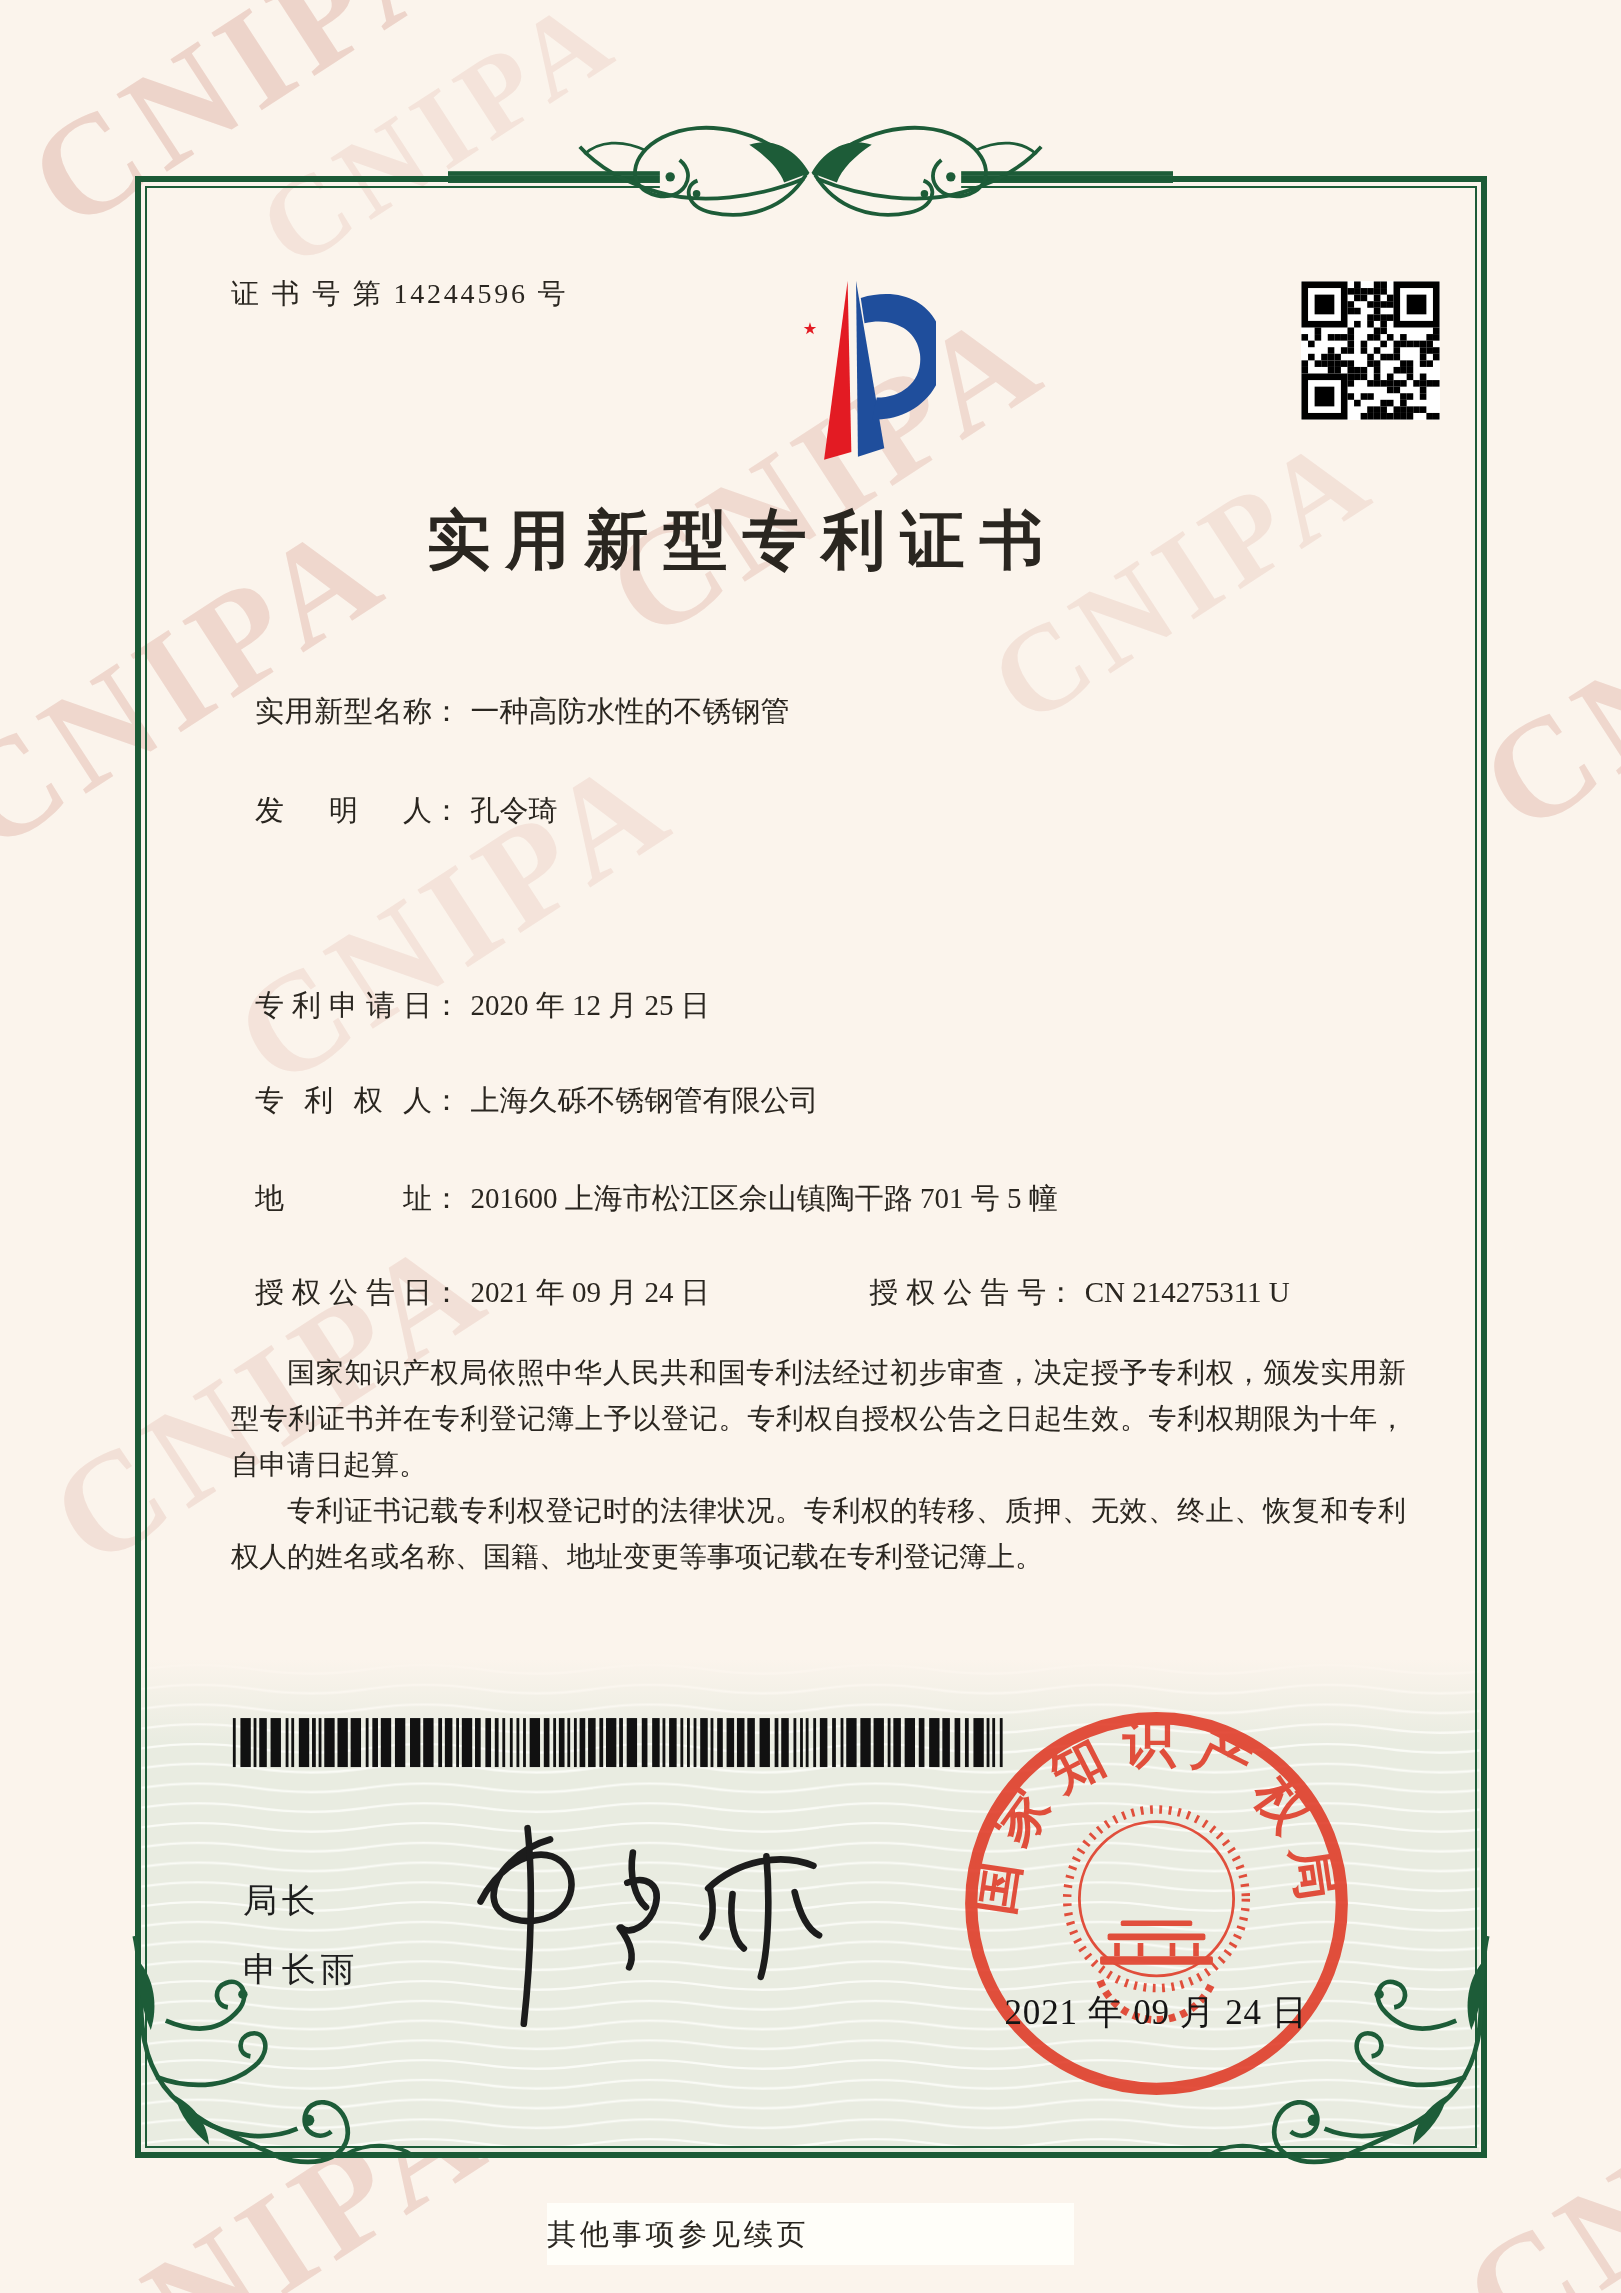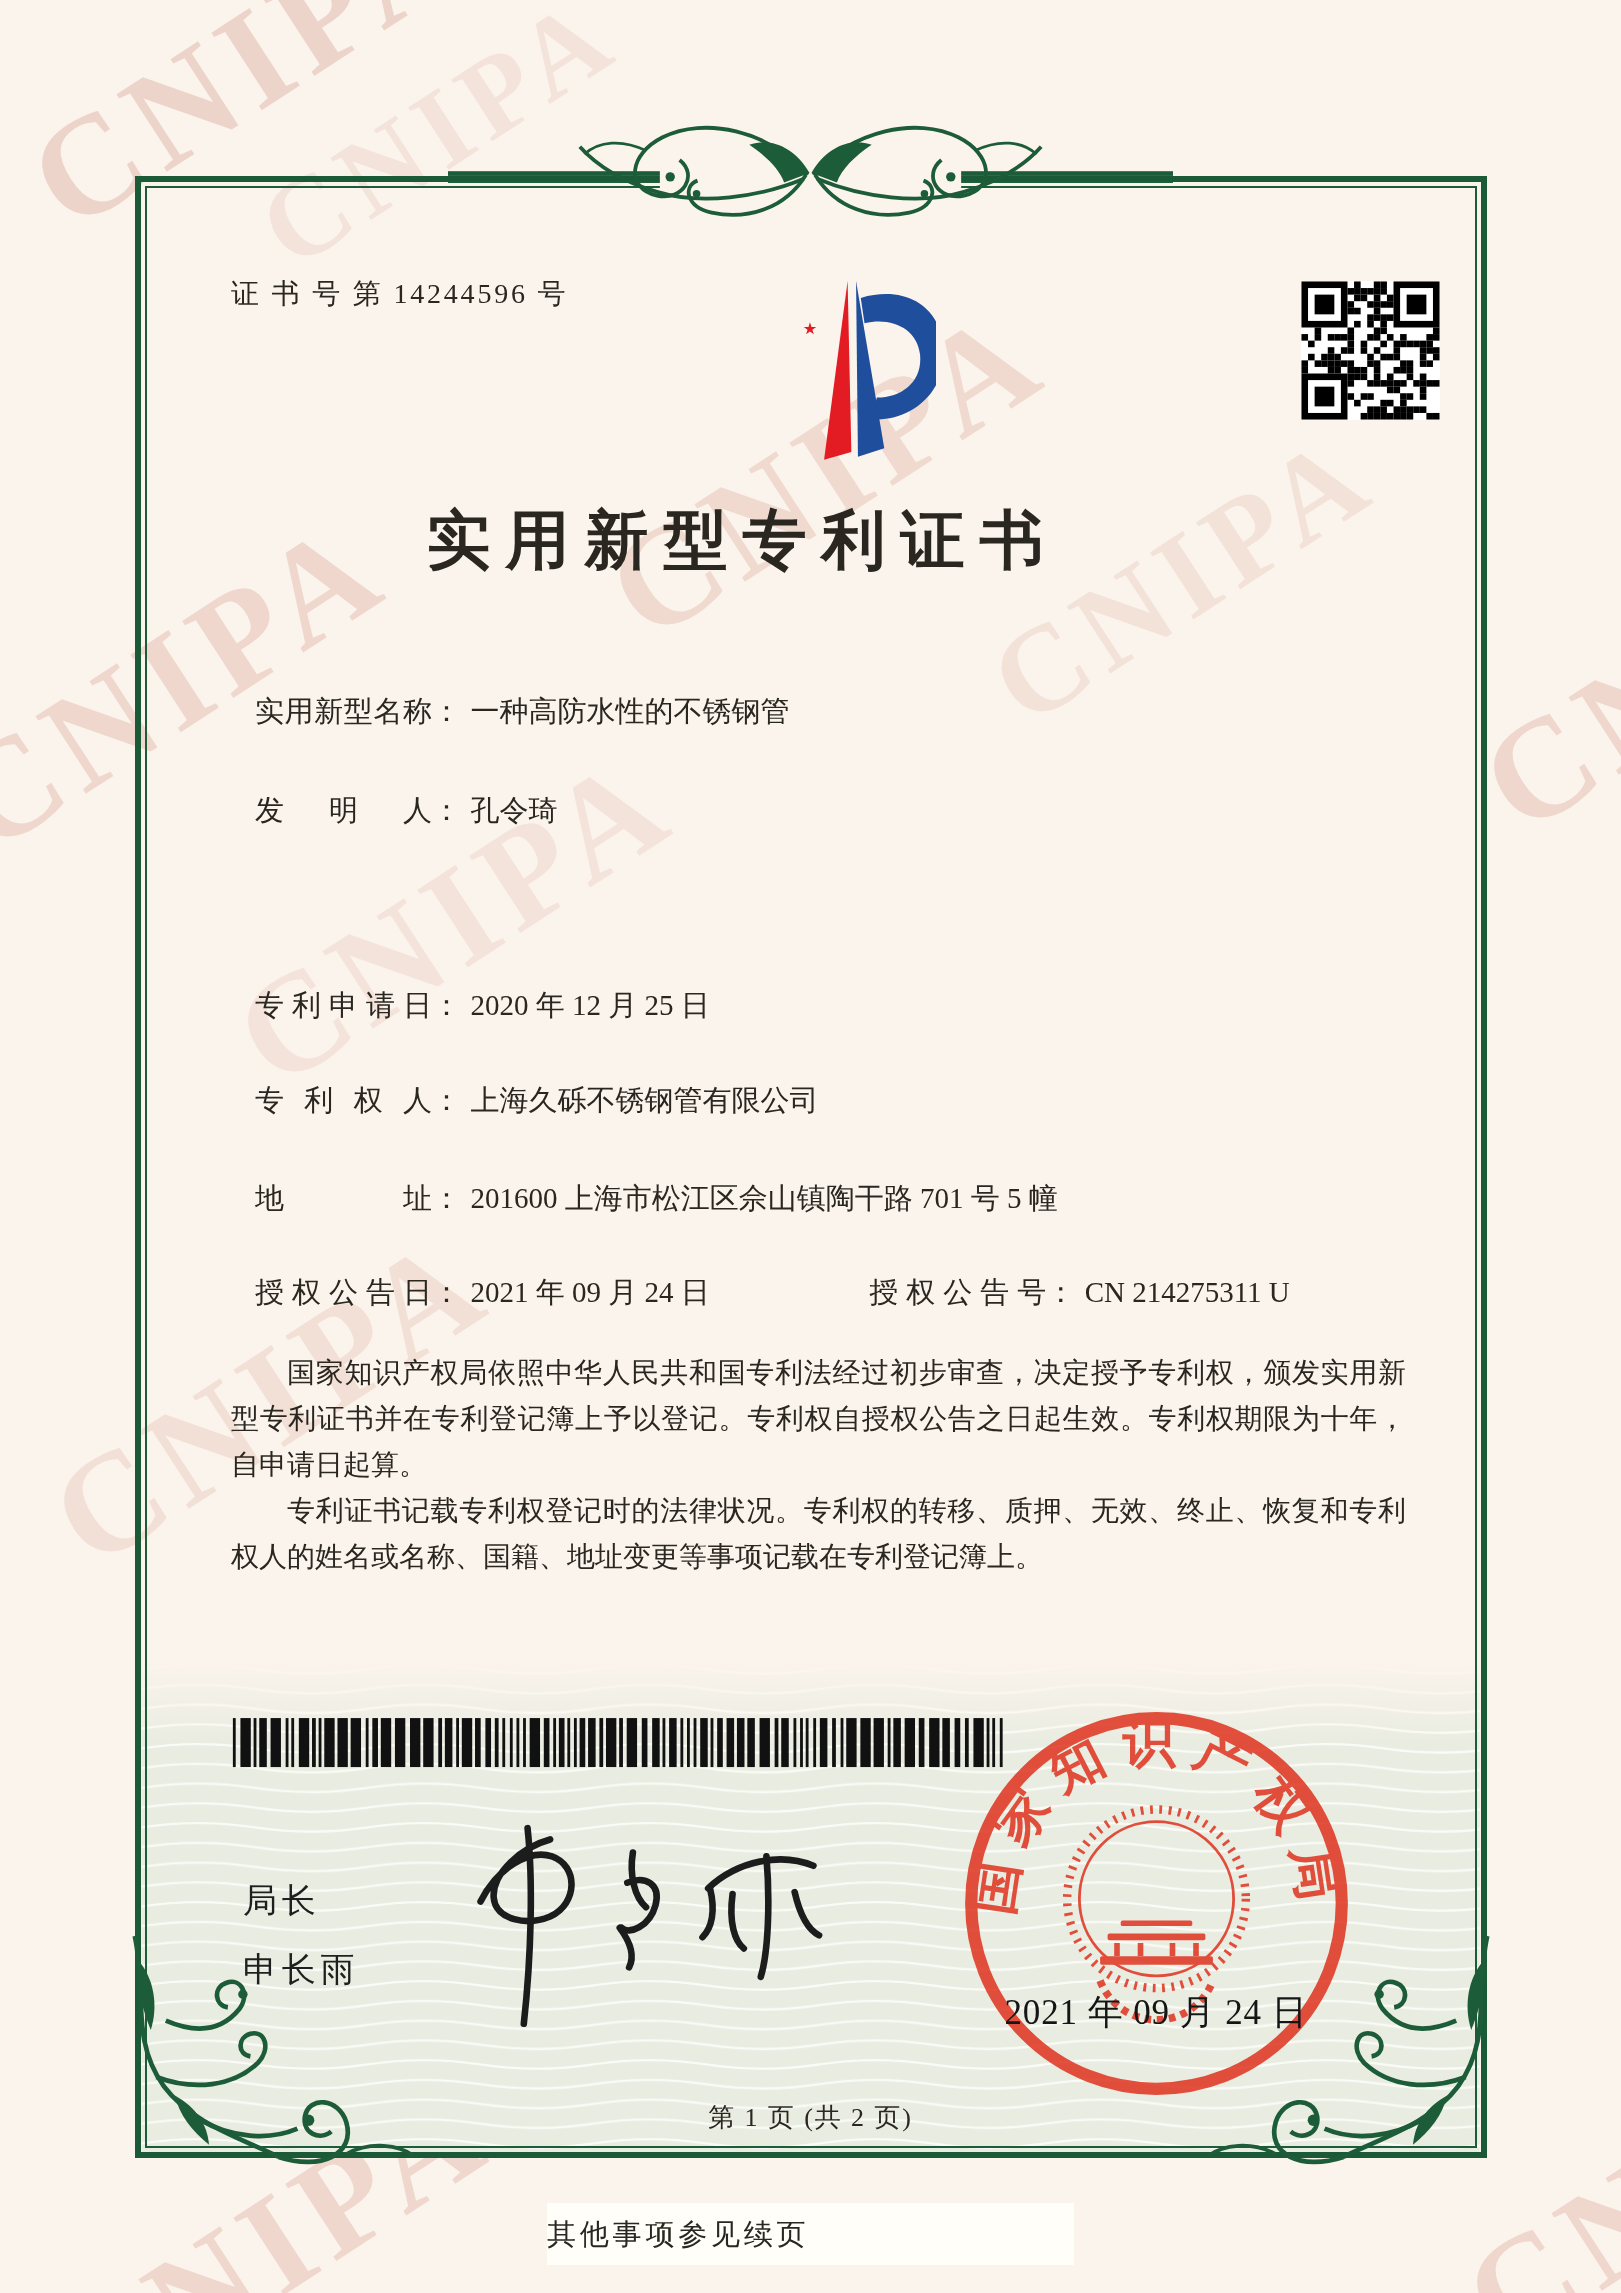--- a/index.html
+++ b/index.html
@@ -483,17 +483,16 @@
           <rect x="224" y="252" width="6" height="14"></rect>
           <rect x="249" y="252" width="6" height="14"></rect>
           <rect x="150" y="266" width="120" height="9" rx="2"></rect>
         </g>
         <path d="M150,292 A 64 64 0 0 0 270,292" fill="none" stroke-width="8" stroke-dasharray="7 6"></path>
       </g>
     </g>
   </svg>
   <div class="sealdate">2021 年 09 月 24 日</div>
 
-  <div class="pageinfo">第 1 页 (共 2 页)</div>
   <div class="notestrip">其他事项参见续页</div>
 
 </div>
 
 
 </body></html>

